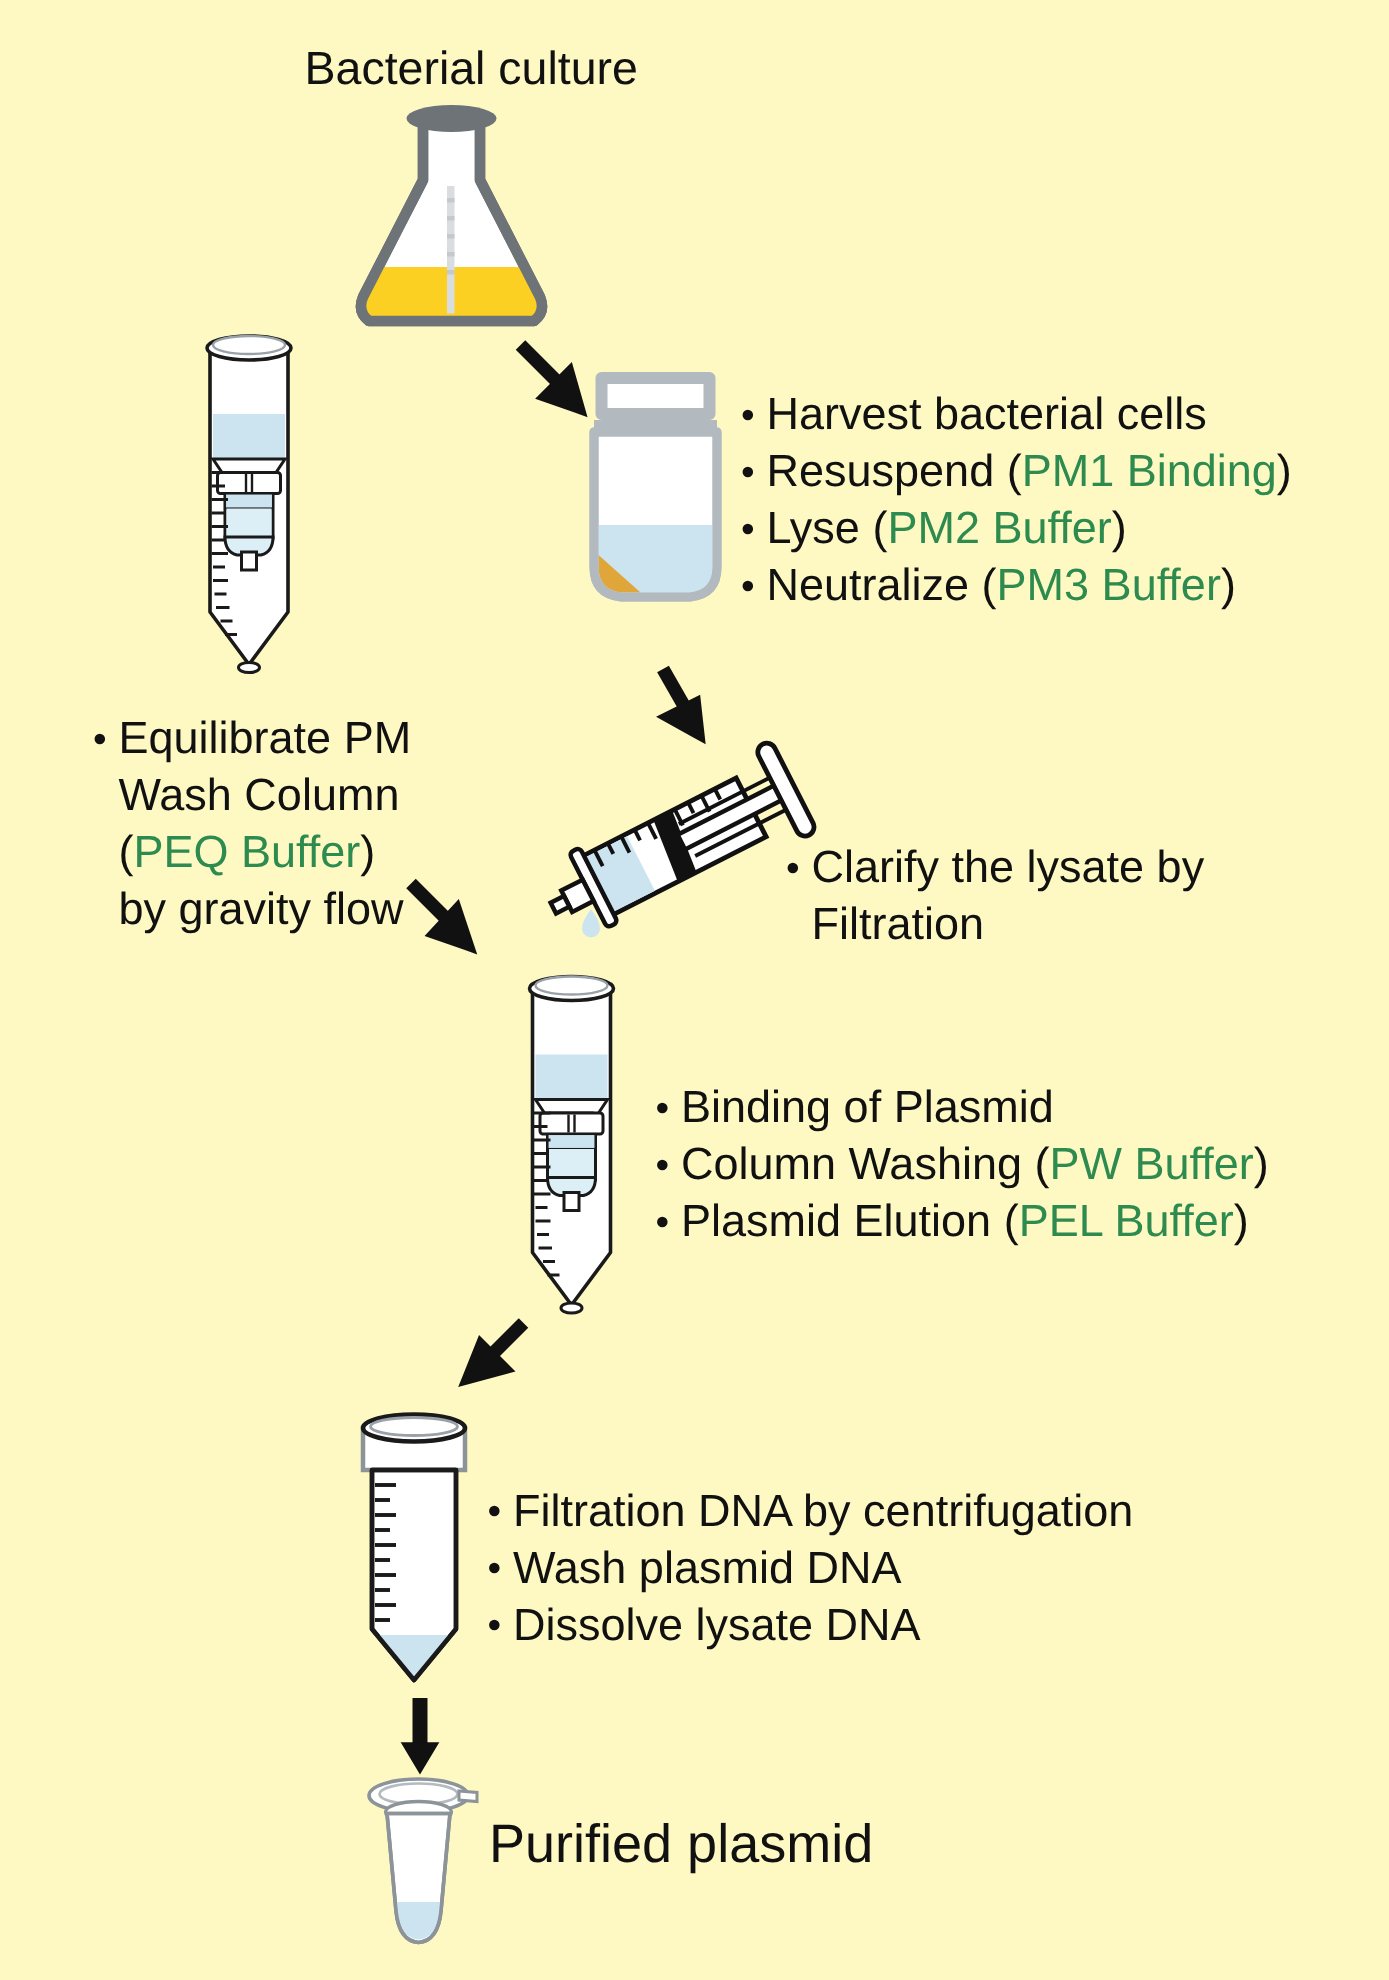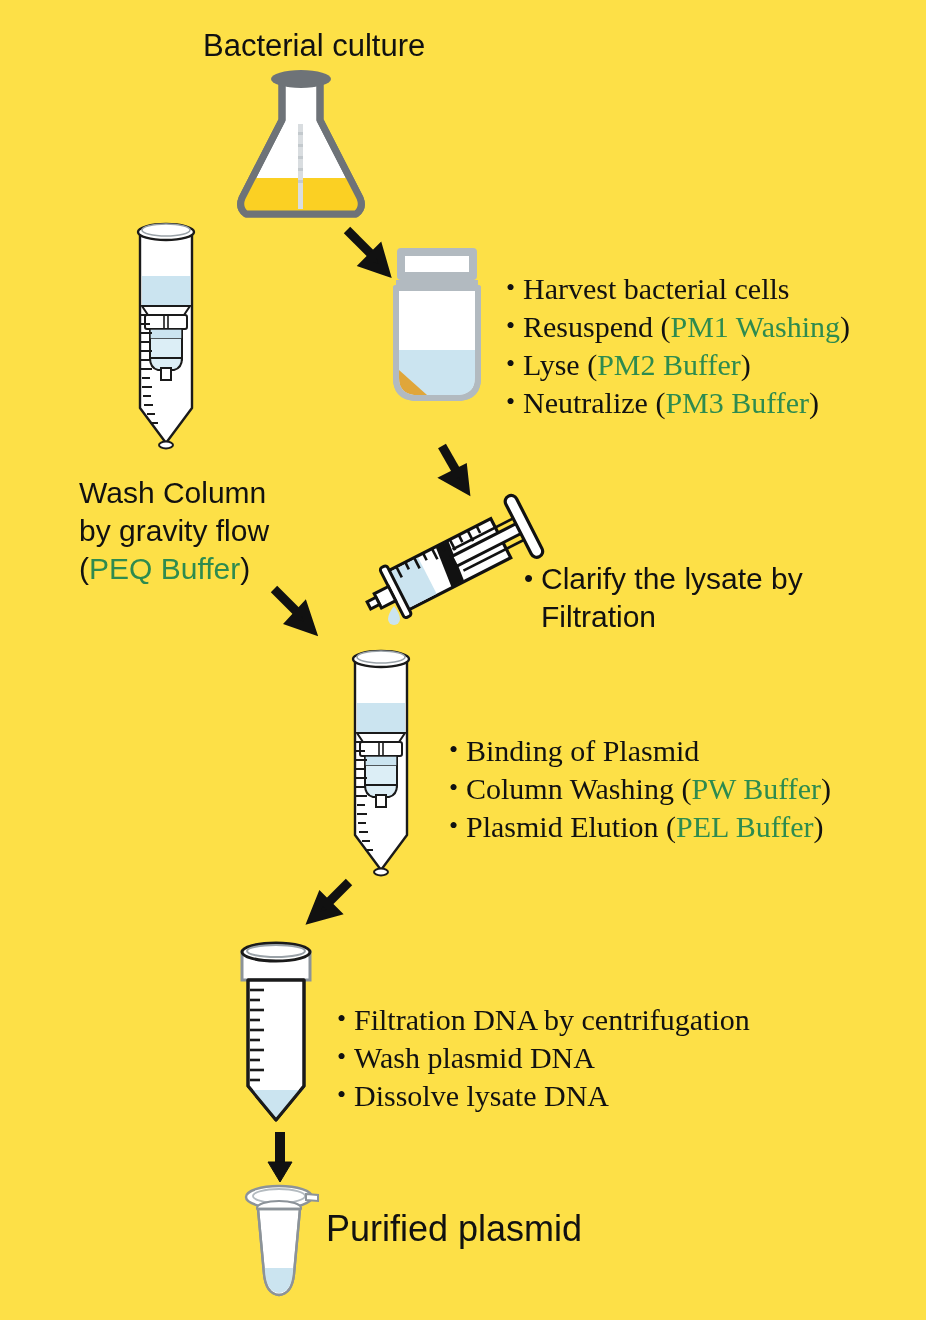--- a/index.html
+++ b/index.html
@@ -7,44 +7,44 @@
     padding: 0;
     background: #ffffff;
   }
   body {
     font-family: "Liberation Sans", sans-serif;
   }
   #diagram {
     position: relative;
     width: 926px;
     height: 1320px;
-    background: #fde047;
+    background: #fef9c3;
     overflow: hidden;
   }
   .txt {
     position: absolute;
     color: #111111;
     font-size: 36px;
     line-height: 37px;
     white-space: nowrap;
     font-family: "Liberation Sans", sans-serif;
   }
   .title {
     font-size: 31px;
     line-height: 38px;
   }
   .bullet-list {
     position: absolute;
     list-style: none;
-    margin: 16px;
+    margin: 4px;
     padding: 0;
     color: #111111;
     font-size: 30px;
     line-height: 38px;
-    font-family: Liberation Serif, serif;
+    font-family: Liberation Sans, sans-serif;
   }
   .bullet-list li {
     position: relative;
     padding-left: 17px;
     white-space: nowrap;
   }
   .bullet-list li::before {
     content: "\2022";
     position: absolute;
     left: 0;
@@ -128,21 +128,21 @@
     <path d="M12 124 L40 149 L27 149 Q12 147 12 132 Z" fill="#e0a63a"></path>
 
     <path d="M9 42 L91 42 L91 132 Q91 150 73 152 L27 152 Q9 150 9 132 Z" fill="none" stroke="#b2bac0" stroke-width="6" stroke-linejoin="round"></path>
   </svg>
 
   <ul class="bullet-list" style="left:490px; top:254px;">
     <li>
       <span>Harvest bacterial cells</span>
     </li>
     <li>
-      <span>Resuspend (</span><span class="buffer">PM1 Washing</span><span>)</span>
+      <span>Resuspend (</span><span class="buffer">PM1 Binding</span><span>)</span>
     </li>
     <li>
       <span>Lyse (</span><span class="buffer">PM2 Buffer</span><span>)</span>
     </li>
     <li>
       <span>Neutralize (</span><span class="buffer">PM3 Buffer</span><span>)</span>
     </li>
   </ul>
 
   <svg class="art" style="left:128px; top:218px;" width="80" height="245" viewBox="0 0 80 245">
@@ -184,23 +184,24 @@
       <line x1="22" y1="205" x2="30" y2="205"></line>
     </g>
 
     <ellipse cx="38" cy="14" rx="28" ry="8" fill="#ffffff" stroke="#1a1a1a" stroke-width="2.4"></ellipse>
     <ellipse cx="38" cy="12" rx="24" ry="6" fill="#ffffff" stroke="#9aa2a8" stroke-width="1.6"></ellipse>
 
     <ellipse cx="38" cy="227" rx="7" ry="3.4" fill="#ffffff" stroke="#1a1a1a" stroke-width="2"></ellipse>
   </svg>
 
   <div class="wrap-block" style="left:62px; top:474px;">
+    <div class="lead">Equilibrate PM</div>
     <div class="cont">Wash Column</div>
+    <div class="cont"><span>(</span><span class="buffer">PEQ Buffer</span><span>)</span></div>
     <div class="cont">by gravity flow</div>
-    <div class="cont"><span>(</span><span class="buffer">PEQ Buffer</span><span>)</span></div>
   </div>
 
   <svg class="art" style="left:434px; top:440px;" width="50" height="56" viewBox="0 0 50 56">
     <g stroke="#111111" stroke-width="9" fill="#111111">
       <line x1="8" y1="6" x2="24" y2="34"></line>
       <path d="M31 48 L13 38 L29 30 Z"></path>
     </g>
   </svg>
 
   <svg class="art" style="left:268px; top:583px;" width="60" height="56" viewBox="0 0 60 56">

